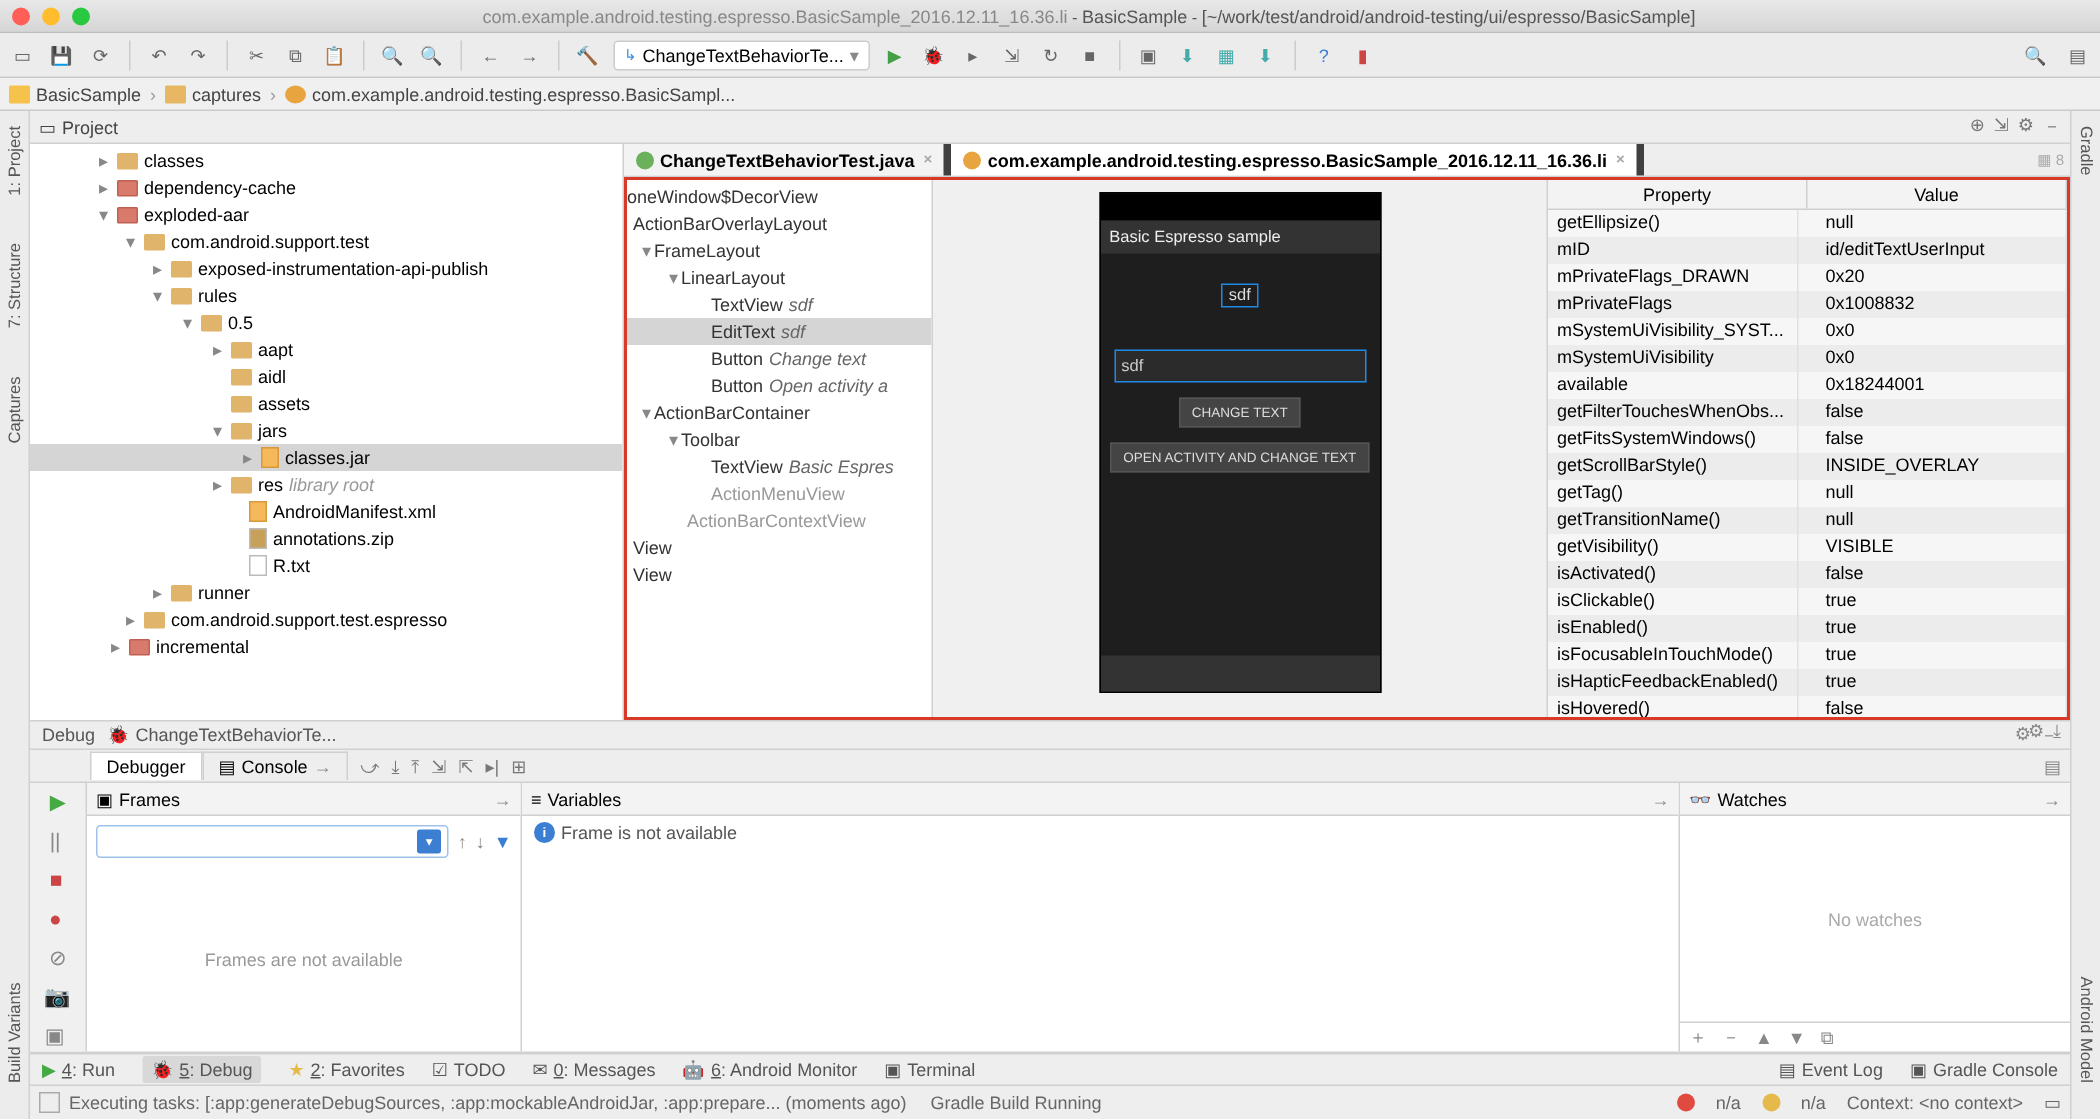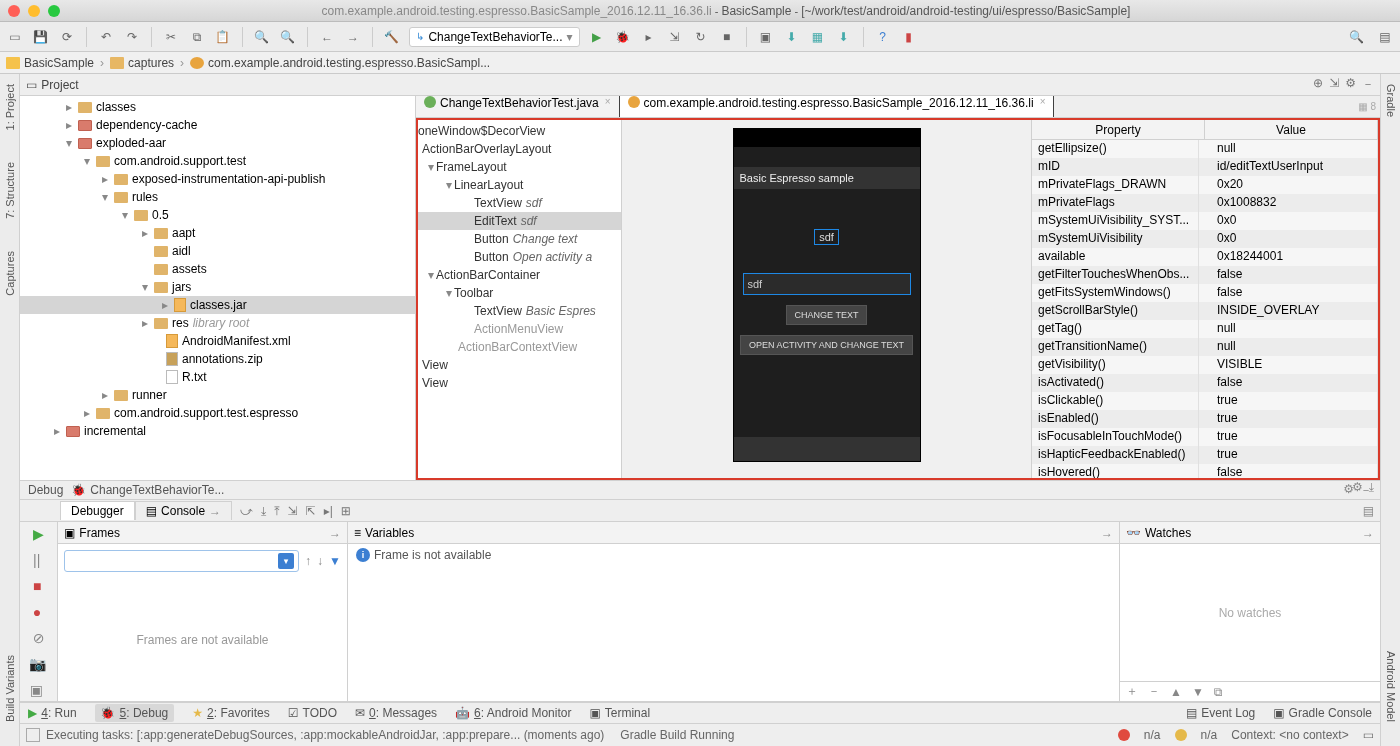--- a/index.html
+++ b/index.html
@@ -59,38 +59,38 @@
 .fi-tan { background: #e0b46a; }
 .fi-red { background: #d97b6c; border: 1px solid #c06050; }
 .file-ico { width: 12px; height: 14px; background: #fff; border: 1px solid #bbb; margin: 0 4px; display: inline-block; position: relative; }
 .file-ico.orange { background: #f5b85a; border-color: #d69a3a; }
 .file-ico.zip { background: #c7a15a; }
 .italic { font-style: italic; color: #999; }
 
 
 .editor-col { flex: 1; display: flex; flex-direction: column; min-width: 0; }
 .tabs { height: 22px; background: #eee; border-bottom: 1px solid #d0d0d0; display: flex; align-items: center; }
-.tab { padding: 0 8px; height: 100%; display: flex; align-items: flex-start; border-right: 1px solid #404040; font-size: 11px; background: #f3f3f3; cursor: pointer; }
+.tab { padding: 0 8px; height: 100%; display: flex; align-items: center; border-right: 5px solid #404040; font-size: 11px; background: #f3f3f3; cursor: pointer; font-weight: bold; }
 .tab .close { margin-left: 6px; color: #aaa; font-size: 10px; }
 .tab .tico { width: 12px; height: 12px; border-radius: 50%; background: #6bb05a; margin-right: 4px; display: inline-block; }
 .tab.active { background: #fff; }
 .tab-bar-gear { margin-left: auto; padding: 0 4px; color: #aaa; font-size: 10px; }
 
 .red-area { flex: 1; border: 2px solid #d83a2a; display: flex; min-height: 0; position: relative; }
 
 .view-tree { width: 204px; background: #fff; border-right: 1px solid #d0d0d0; overflow: hidden; padding: 2px 0; }
 .view-tree .row { display: flex; align-items: center; height: 18px; padding-left: 4px; cursor: pointer; white-space: nowrap; }
 .view-tree .row.sel { background: #d5d5d5; }
 .vt-text { font-size: 12px; }
 .vt-label { color: #333; }
 .vt-val { font-style: italic; color: #666; margin-left: 4px; }
 .vt-gray { color: #999; }
 
 .device-pane { width: 410px; background: #f0f0f0; border-right: 1px solid #d0d0d0; display: flex; align-items: flex-start; justify-content: center; padding: 8px; }
-.phone { width: 188px; height: 334px; background: #1e1e1e; border: 1px solid #000; display: flex; flex-direction: column; gap: 20px; }
+.phone { width: 188px; height: 334px; background: #1e1e1e; border: 1px solid #000; display: flex; flex-direction: column; }
 .phone-statusbar { height: 18px; background: #000; }
 .phone-titlebar { height: 22px; background: #333; color: #eee; font-size: 11px; display: flex; align-items: center; padding: 0 6px; }
 .phone-body { flex: 1; display: flex; flex-direction: column; align-items: center; gap: 10px; padding-top: 20px; }
 .phone-label { color: #ddd; font-size: 11px; border: 1px solid #1e88e5; padding: 1px 4px; }
 .phone-input { width: 168px; height: 22px; border: 1px solid #1e88e5; background: #2b2b2b; color: #ccc; font-size: 11px; padding: 0 4px; }
 .phone-btn { border: 1px solid #555; background: #444; color: #ddd; font-size: 9px; padding: 4px 8px; }
 .phone-navbar { height: 24px; background: #333; margin-top: auto; }
 
 .props-pane { flex: 1; background: #4d7c0f; display: flex; flex-direction: column; }
 .props-head { display: flex; height: 20px; background: #f3f3f3; border-bottom: 1px solid #d0d0d0; font-size: 11px; }
@@ -333,21 +333,21 @@
         <div class="row" style="padding-left:80px">
             <span class="arrow closed"></span>
             <span class="folder-ico fi-tan"></span>
             <span>runner</span>
           </div>
         <div class="row" style="padding-left:62px">
             <span class="arrow closed"></span>
             <span class="folder-ico fi-tan"></span>
             <span>com.android.support.test.espresso</span>
           </div>
-        <div class="row" style="padding-left:32px">
+        <div class="row" style="padding-left:52px">
             <span class="arrow closed"></span>
             <span class="folder-ico fi-red"></span>
             <span>incremental</span>
           </div>
       </div>
 
       <div class="editor-col">
         <div class="tabs">
           <div class="tab">
               <span class="tico" style="background:#6bb05a"></span>

